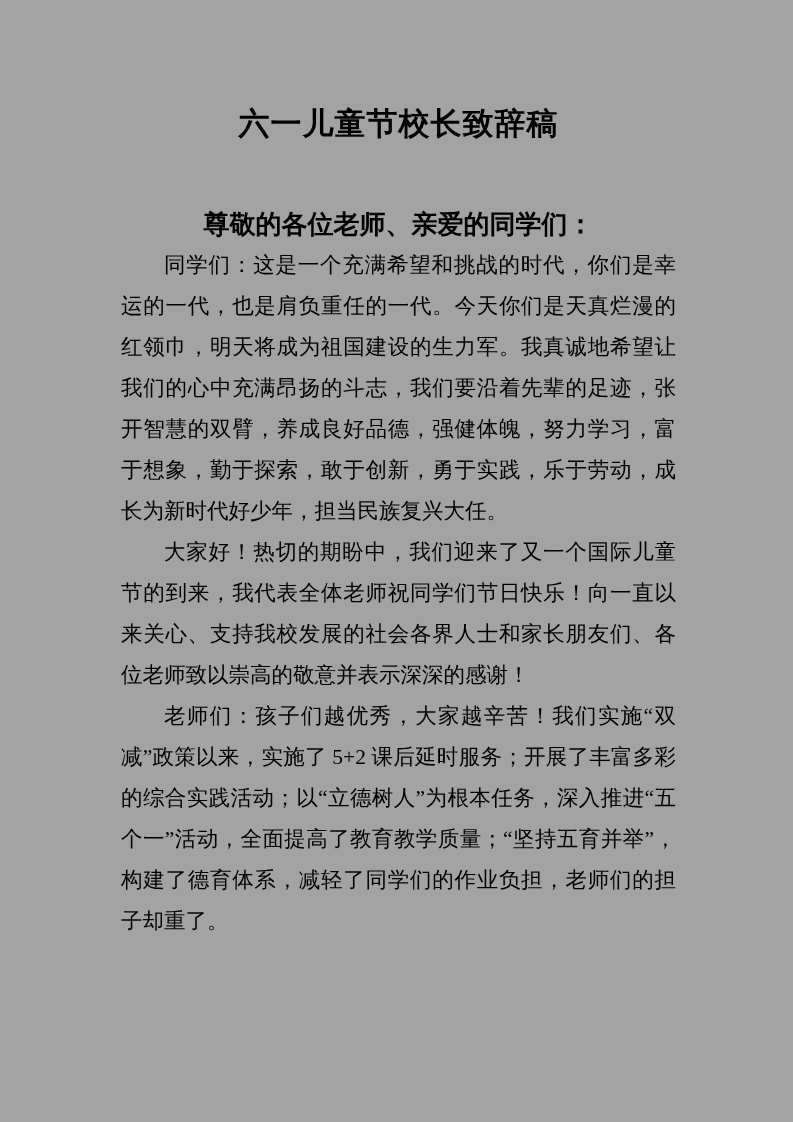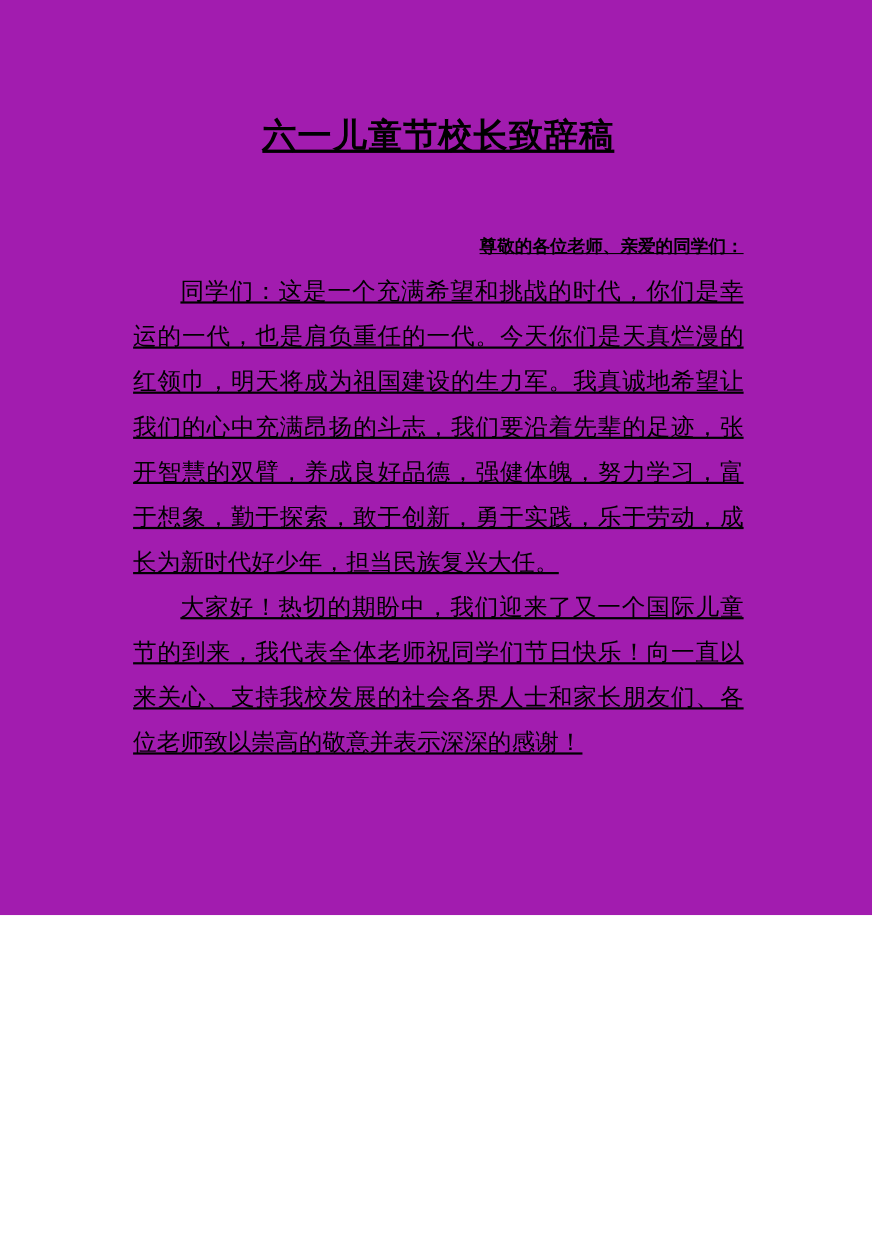--- a/index.html
+++ b/index.html
@@ -3,44 +3,43 @@
 <meta charset="utf-8">
 <style>
   html, body {
     margin: 0;
     padding: 0;
     background: #ffffff;
   }
   .page {
     position: relative;
     width: 793px;
-    height: 832px;
+    height: 1122px;
     margin: 0 auto;
-    background: #a21caf;
+    background: #a3a3a3;
     color: #000000;
     font-family: "Liberation Serif", serif;
     box-sizing: border-box;
     padding: 104px 117px 0 121px;
     overflow: hidden;
-    text-decoration: underline;
   }
   .doc-title {
     margin: 0 0 60px 0;
     font-size: 31px;
     line-height: 40px;
     font-weight: bold;
     text-align: center;
     letter-spacing: 1px;
   }
   .greeting {
     margin: 0;
-    font-size: 16px;
+    font-size: 26px;
     line-height: 41px;
     font-weight: bold;
-    text-align: right;
+    text-align: center;
   }
   .para {
     margin: 0;
     font-size: 21.5px;
     line-height: 41px;
     text-align: justify;
     text-indent: 2em;
     word-break: break-all;
   }
 </style>
@@ -49,14 +48,15 @@
 
 <div class="page">
   <h1 class="doc-title">六一儿童节校长致辞稿</h1>
 
   <p class="greeting">尊敬的各位老师、亲爱的同学们：</p>
 
   <p class="para">同学们：这是一个充满希望和挑战的时代，你们是幸运的一代，也是肩负重任的一代。今天你们是天真烂漫的红领巾，明天将成为祖国建设的生力军。我真诚地希望让我们的心中充满昂扬的斗志，我们要沿着先辈的足迹，张开智慧的双臂，养成良好品德，强健体魄，努力学习，富于想象，勤于探索，敢于创新，勇于实践，乐于劳动，成长为新时代好少年，担当民族复兴大任。</p>
 
   <p class="para">大家好！热切的期盼中，我们迎来了又一个国际儿童节的到来，我代表全体老师祝同学们节日快乐！向一直以来关心、支持我校发展的社会各界人士和家长朋友们、各位老师致以崇高的敬意并表示深深的感谢！</p>
 
+  <p class="para">老师们：孩子们越优秀，大家越辛苦！我们实施“双减”政策以来，实施了 5+2 课后延时服务；开展了丰富多彩的综合实践活动；以“立德树人”为根本任务，深入推进“五个一”活动，全面提高了教育教学质量；“坚持五育并举”，构建了德育体系，减轻了同学们的作业负担，老师们的担子却重了。</p>
 
 </div>
 
 </body></html>

